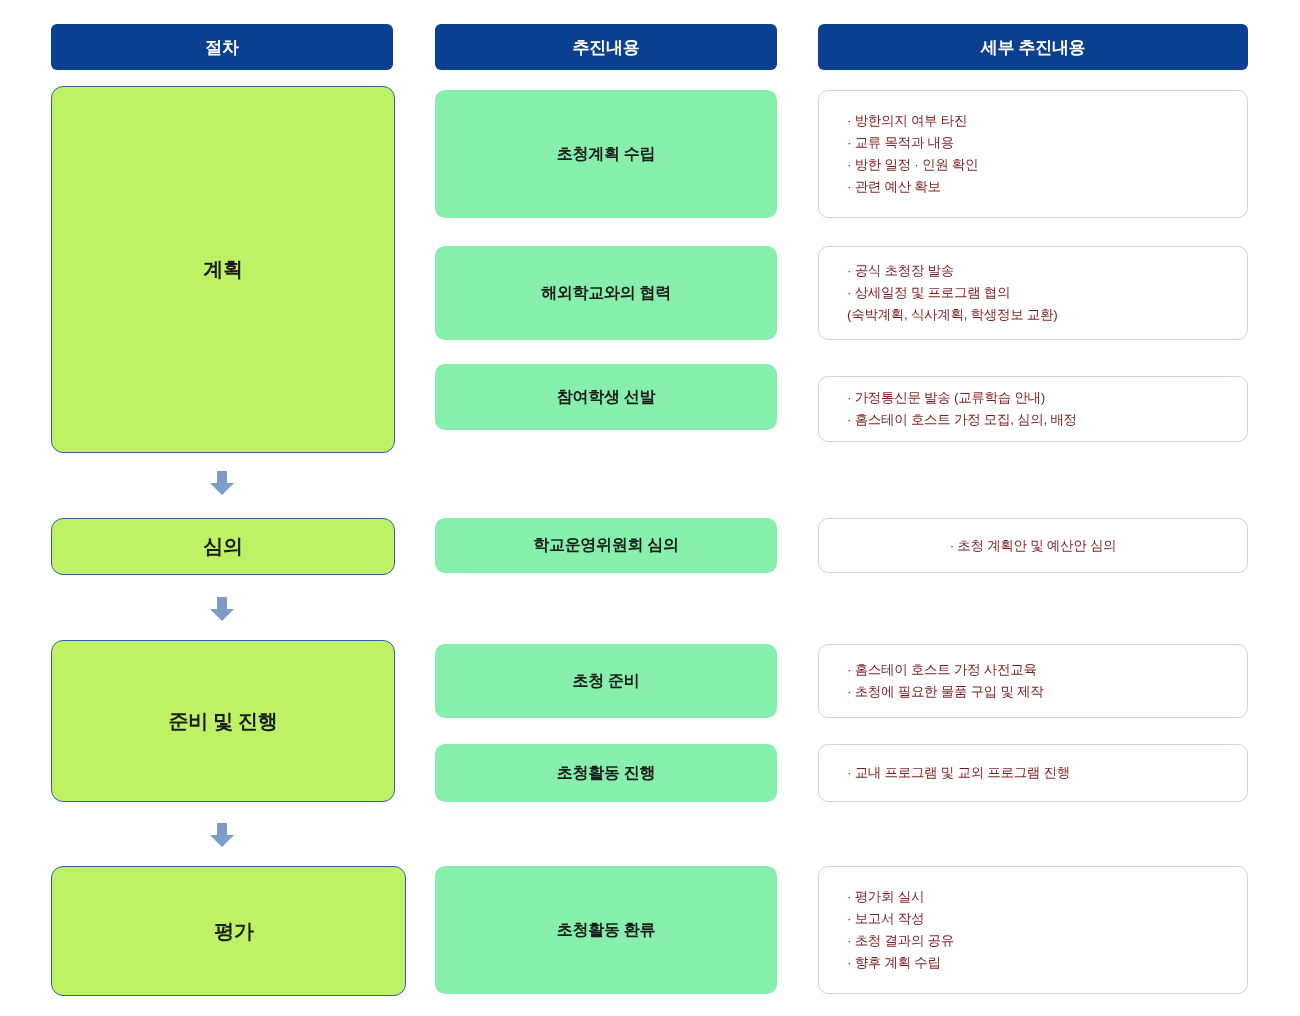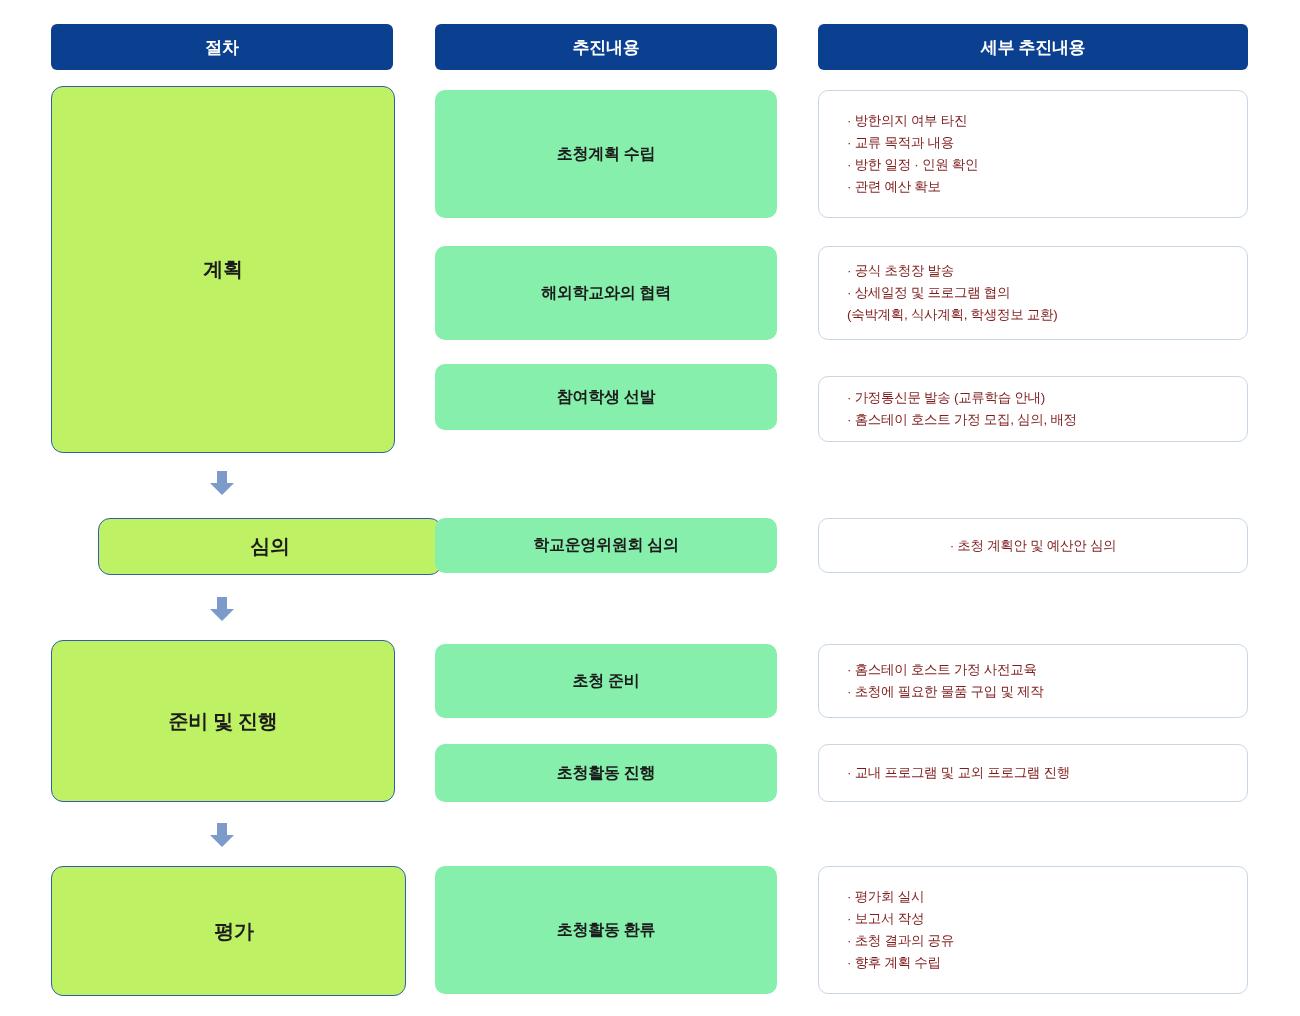--- a/index.html
+++ b/index.html
@@ -47,21 +47,21 @@
     background: #bef264;
     display: flex;
     align-items: center;
     justify-content: center;
     font-size: 20px;
     font-weight: bold;
     color: #1c1c1c;
     letter-spacing: -0.3px;
   }
   #stage-0 { left: 51px; top: 86px;  width: 342px; height: 365px; }
-  #stage-1 { left: 51px; top: 518px; width: 342px; height: 55px; margin-left: 47px;  }
+  #stage-1 { left: 51px; top: 518px; width: 342px; height: 55px;  }
   #stage-2 { left: 51px; top: 640px; width: 342px; height: 160px; }
   #stage-3 { left: 51px; top: 866px; width: 342px; height: 128px; padding-left: 11px; }
 
   
   .arrow {
     position: absolute;
     width: 26px;
     height: 26px;
   }
   #arrow-0 { left: 209px; top: 470px; }

